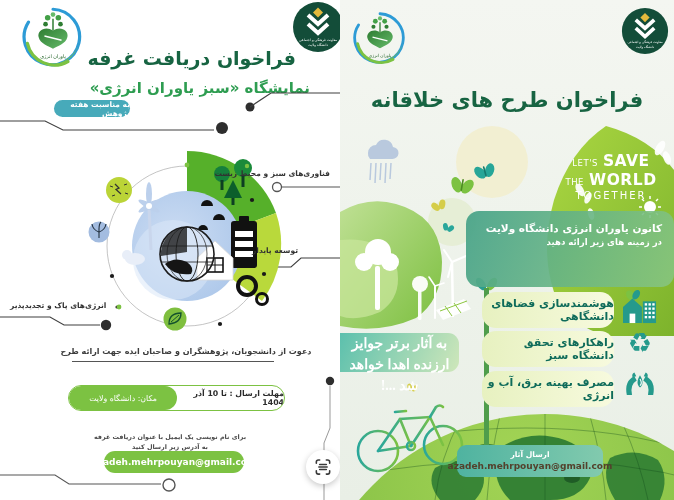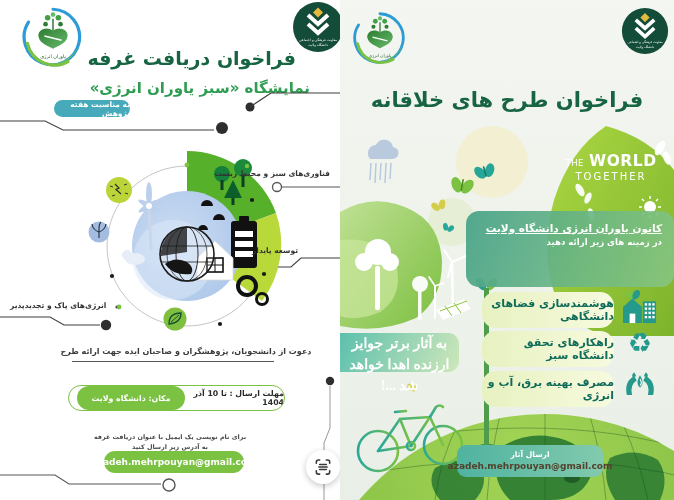--- a/index.html
+++ b/index.html
@@ -22,21 +22,21 @@
   .lbl-top{right:10px;top:169px;}
   .lbl-mid{left:252px;top:246px;}
   .lbl-bot{left:10px;top:301px;}
   .lp-invite{position:absolute;left:0;top:339px;width:100%;text-align:center;
              font-size:8px;font-weight:bold;color:#3c3c3c;padding-left:32px;}
   .lp-underline{position:absolute;left:72px;top:361px;width:202px;height:1px;background:#555;}
   .lp-deadline-box{position:absolute;left:68px;top:385px;width:217px;height:26px;
                    border:1.4px solid #7cc242;border-radius:14px;background:#fff;
                    display:flex;overflow:hidden;}
   .lp-loc{width:108px;height:100%;background:#7cc242;border-radius:12px;color:#fff;
-          font-size:7.8px;font-weight:bold;display:flex;align-items:center;justify-content:center;margin-left:8px;}
+          font-size:7.8px;font-weight:normal;display:flex;align-items:center;justify-content:center;}
   .lp-dl{flex:1;color:#2b2b2b;font-size:7.8px;font-weight:bold;
          display:flex;align-items:center;justify-content:center;}
   .lp-note{position:absolute;left:0;top:427px;width:100%;text-align:center;
            font-size:6.4px;font-weight:bold;color:#4a4a4a;line-height:1.55;}
   .lp-email{position:absolute;left:104px;top:451px;width:140px;height:22px;background:#7cc242;
             border-radius:12px;color:#fff;font-size:9px;display:flex;align-items:center;
             justify-content:center;font-weight:bold;}
   .scan-btn{position:absolute;left:306px;top:450px;width:34px;height:34px;border-radius:50%;
             background:#fff;box-shadow:0 2px 6px rgba(0,0,0,.22);
             display:flex;align-items:center;justify-content:center;cursor:pointer;}
@@ -48,21 +48,21 @@
             font-size:21px;font-weight:bold;color:#176442;z-index:3;}
   .rp-slogan{position:absolute;left:215px;top:152px;width:112px;text-align:center;color:#fff;
              z-index:3;line-height:1.15;}
   .sl-sm{font-size:8.5px;font-weight:400;letter-spacing:.5px;}
   .sl-lg{font-size:15.5px;font-weight:bold;letter-spacing:.5px;}
   .sl-t{font-size:10px;font-weight:400;letter-spacing:2px;}
   .rp-intro{position:absolute;left:126px;top:211px;width:208px;min-height:76px;z-index:3;
             background:linear-gradient(110deg,rgba(74,164,138,.95),rgba(136,198,128,.88));
             border-radius:13px;color:#fff;text-align:right;padding:9px 12px 8px 10px;
             font-weight:bold;line-height:1.55;}
-  .rp-intro .l1{font-size:10.5px;text-decoration:underline;}
+  .rp-intro .l1{font-size:10.5px;}
   .rp-intro .l2,.rp-intro .l3{font-size:8.6px;}
   .stem{position:absolute;left:144px;top:288px;width:5px;height:160px;background:#4f9d4b;z-index:2;}
   .topic-pill{position:absolute;left:142px;width:132px;height:36px;z-index:3;
               background:linear-gradient(90deg,#e7f1c0,#f7fade);border-radius:14px;
               color:#0e6b5a;font-size:11px;font-weight:bold;
               display:flex;align-items:center;justify-content:center;}
   .tp1{top:292px;} .tp2{top:331px;} .tp3{top:371px;}
   .rp-deadline{position:absolute;left:130px;top:409px;width:145px;height:22px;z-index:3;
                background:linear-gradient(90deg,#e7f1c0,#f7fade);border-radius:12px;
                color:#0e6b5a;font-size:7.6px;font-weight:bold;
@@ -439,20 +439,24 @@
         <path d="M16,23 L26,32 L36,23" fill="none" stroke="#fff" stroke-width="4"></path>
         <text x="26" y="39.5" font-size="3.4" fill="#fff" text-anchor="middle" direction="rtl">معاونت فرهنگی و اجتماعی</text>
         <text x="26" y="44.5" font-size="3.4" fill="#fff" text-anchor="middle" direction="rtl">دانشگاه ولایت</text>
       </svg>
     </div>
 
     <h1 class="rp-title fa">فراخوان طرح های خلاقانه</h1>
 
     <div class="rp-slogan">
       <div>
+        <span class="sl-sm">LET'S</span>
+        <span class="sl-lg">SAVE</span>
+      </div>
+      <div>
         <span class="sl-sm">THE</span>
         <span class="sl-lg">WORLD</span>
       </div>
       <div class="sl-t">TOGETHER</div>
     </div>
 
     <div class="rp-intro fa">
       <div class="l1">کانون یاوران انرژی دانشگاه ولایت</div>
       <div class="l3">در زمینه های زیر ارائه دهید</div>
     </div>

